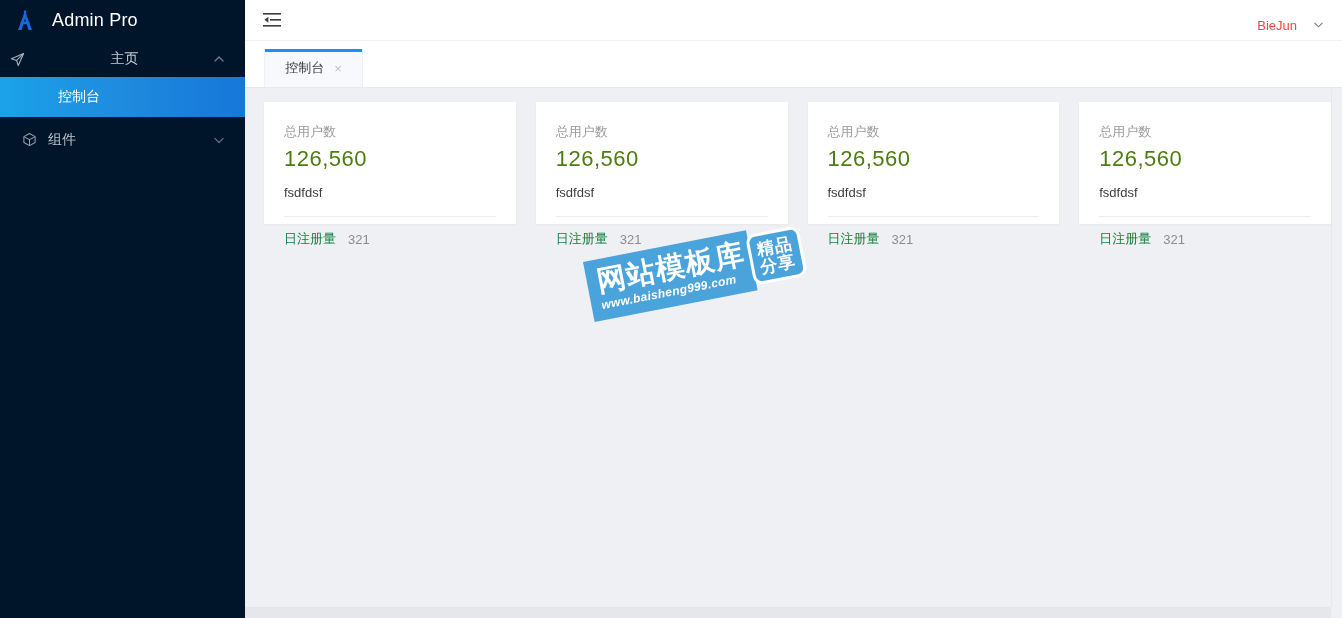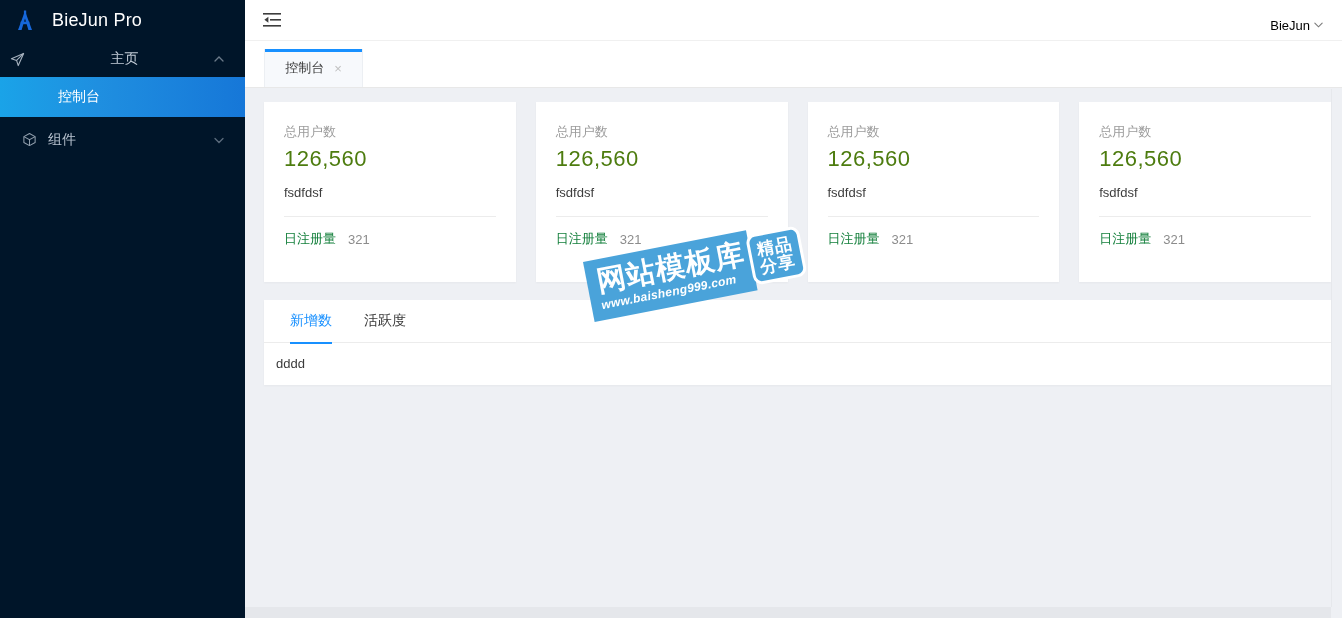--- a/index.html
+++ b/index.html
@@ -58,21 +58,21 @@
   
   .right { flex:1; height:618px; display:flex; flex-direction:column; position:relative; background:#eef0f4; }
 
   .topbar {
     height:41px; background:#ffffff; flex:0 0 41px;
     display:flex; align-items:center; justify-content:space-between;
     padding:0 18px 0 16px;
     border-bottom:1px solid #f0f0f0;
   }
   .fold-btn { width:22px; height:22px; display:flex; align-items:center; justify-content:center; cursor:pointer; }
-  .user-box { display:flex; align-items:center; gap:3px; font-size:13px; color:#000000; cursor:pointer;margin-top:11px; }
+  .user-box { display:flex; align-items:center; gap:16px; font-size:13px; color:#ef4444; cursor:pointer;margin-top:11px; }
 
   .tabbar {
     height:47px; background:#ffffff; flex:0 0 47px;
     display:flex; align-items:flex-end;
     padding-left:19px;
     border-bottom:1px solid #e8e8e8;
   }
   .tab {
     height:38px; min-width:99px;
     background:#f7f9fc;
@@ -91,21 +91,21 @@
   .content {
     flex:1; overflow:hidden; position:relative;
     padding:14px 11px 0 19px;
   }
 
   
   .cards { display:flex; gap:20px; }
   .card {
     flex:1 1 0; background:#ffffff;
     padding:22px 20px 12px 20px;
-    height:180px;
+    height:122px;
     box-shadow:0 1px 2px rgba(0,0,0,.04);
   }
   .card-label { font-size:13px; color:#9b9b9b; line-height:1.3; }
   .card-value {
     font-size:22px; color:#4d7c0f; font-weight:400;
     line-height:1.3; margin-top:4px; letter-spacing:.5px;
   }
   .card-sub { font-size:13px; color:#3d3d3d; margin-top:12px; }
   .card-divider { height:1px; background:#ececec; margin:16px 0 0 0; }
   .card-footer { display:flex; align-items:center; gap:12px; padding-top:13px; }
@@ -174,21 +174,21 @@
   <aside class="sidebar">
 
     <div class="brand">
       <span class="brand-logo">
         <svg width="26" height="26" viewBox="0 0 26 26">
           <path d="M13 3 L20 22 L16.4 22 L13 10.5 L9.6 22 L6 22 Z" fill="#1668dc"></path>
           <rect x="8.6" y="13.6" width="8.8" height="2.6" fill="#1668dc"></rect>
           <rect x="11.9" y="2.5" width="2.3" height="6" fill="#1668dc"></rect>
         </svg>
       </span>
-      <span class="brand-title">BieJun Pro</span>
+      <span class="brand-title">Admin Pro</span>
     </div>
 
     <nav class="menu">
 
       <div class="menu-group-title">
         <span class="mi">
           <svg width="15" height="15" viewBox="0 0 16 16">
             <path d="M1.5 7.2 L14.5 1.5 L8.8 14.5 L7 9 Z" fill="none" stroke="#c3cdd8" stroke-width="1.2" stroke-linejoin="round"></path>
             <path d="M7 9 L14.5 1.5" stroke="#c3cdd8" stroke-width="1.2"></path>
           </svg>
@@ -297,31 +297,20 @@
           <div class="card-sub">fsdfdsf</div>
           <div class="card-divider"></div>
           <div class="card-footer">
             <span class="card-footer-label">日注册量</span>
             <span class="card-footer-value">321</span>
           </div>
         </div>
 
       </section>
 
-      <section class="panel">
-        <div class="panel-tabs">
-          <div class="ptab active">
-            <span>新增数</span>
-          </div>
-          <div class="ptab">
-            <span>活跃度</span>
-          </div>
-        </div>
-        <div class="panel-body">dddd</div>
-      </section>
 
     </main>
 
     <div class="vscroll">
       <div class="vscroll-thumb"></div>
     </div>
     <div class="hscroll"></div>
     <div class="corner"></div>
 
   </div>

